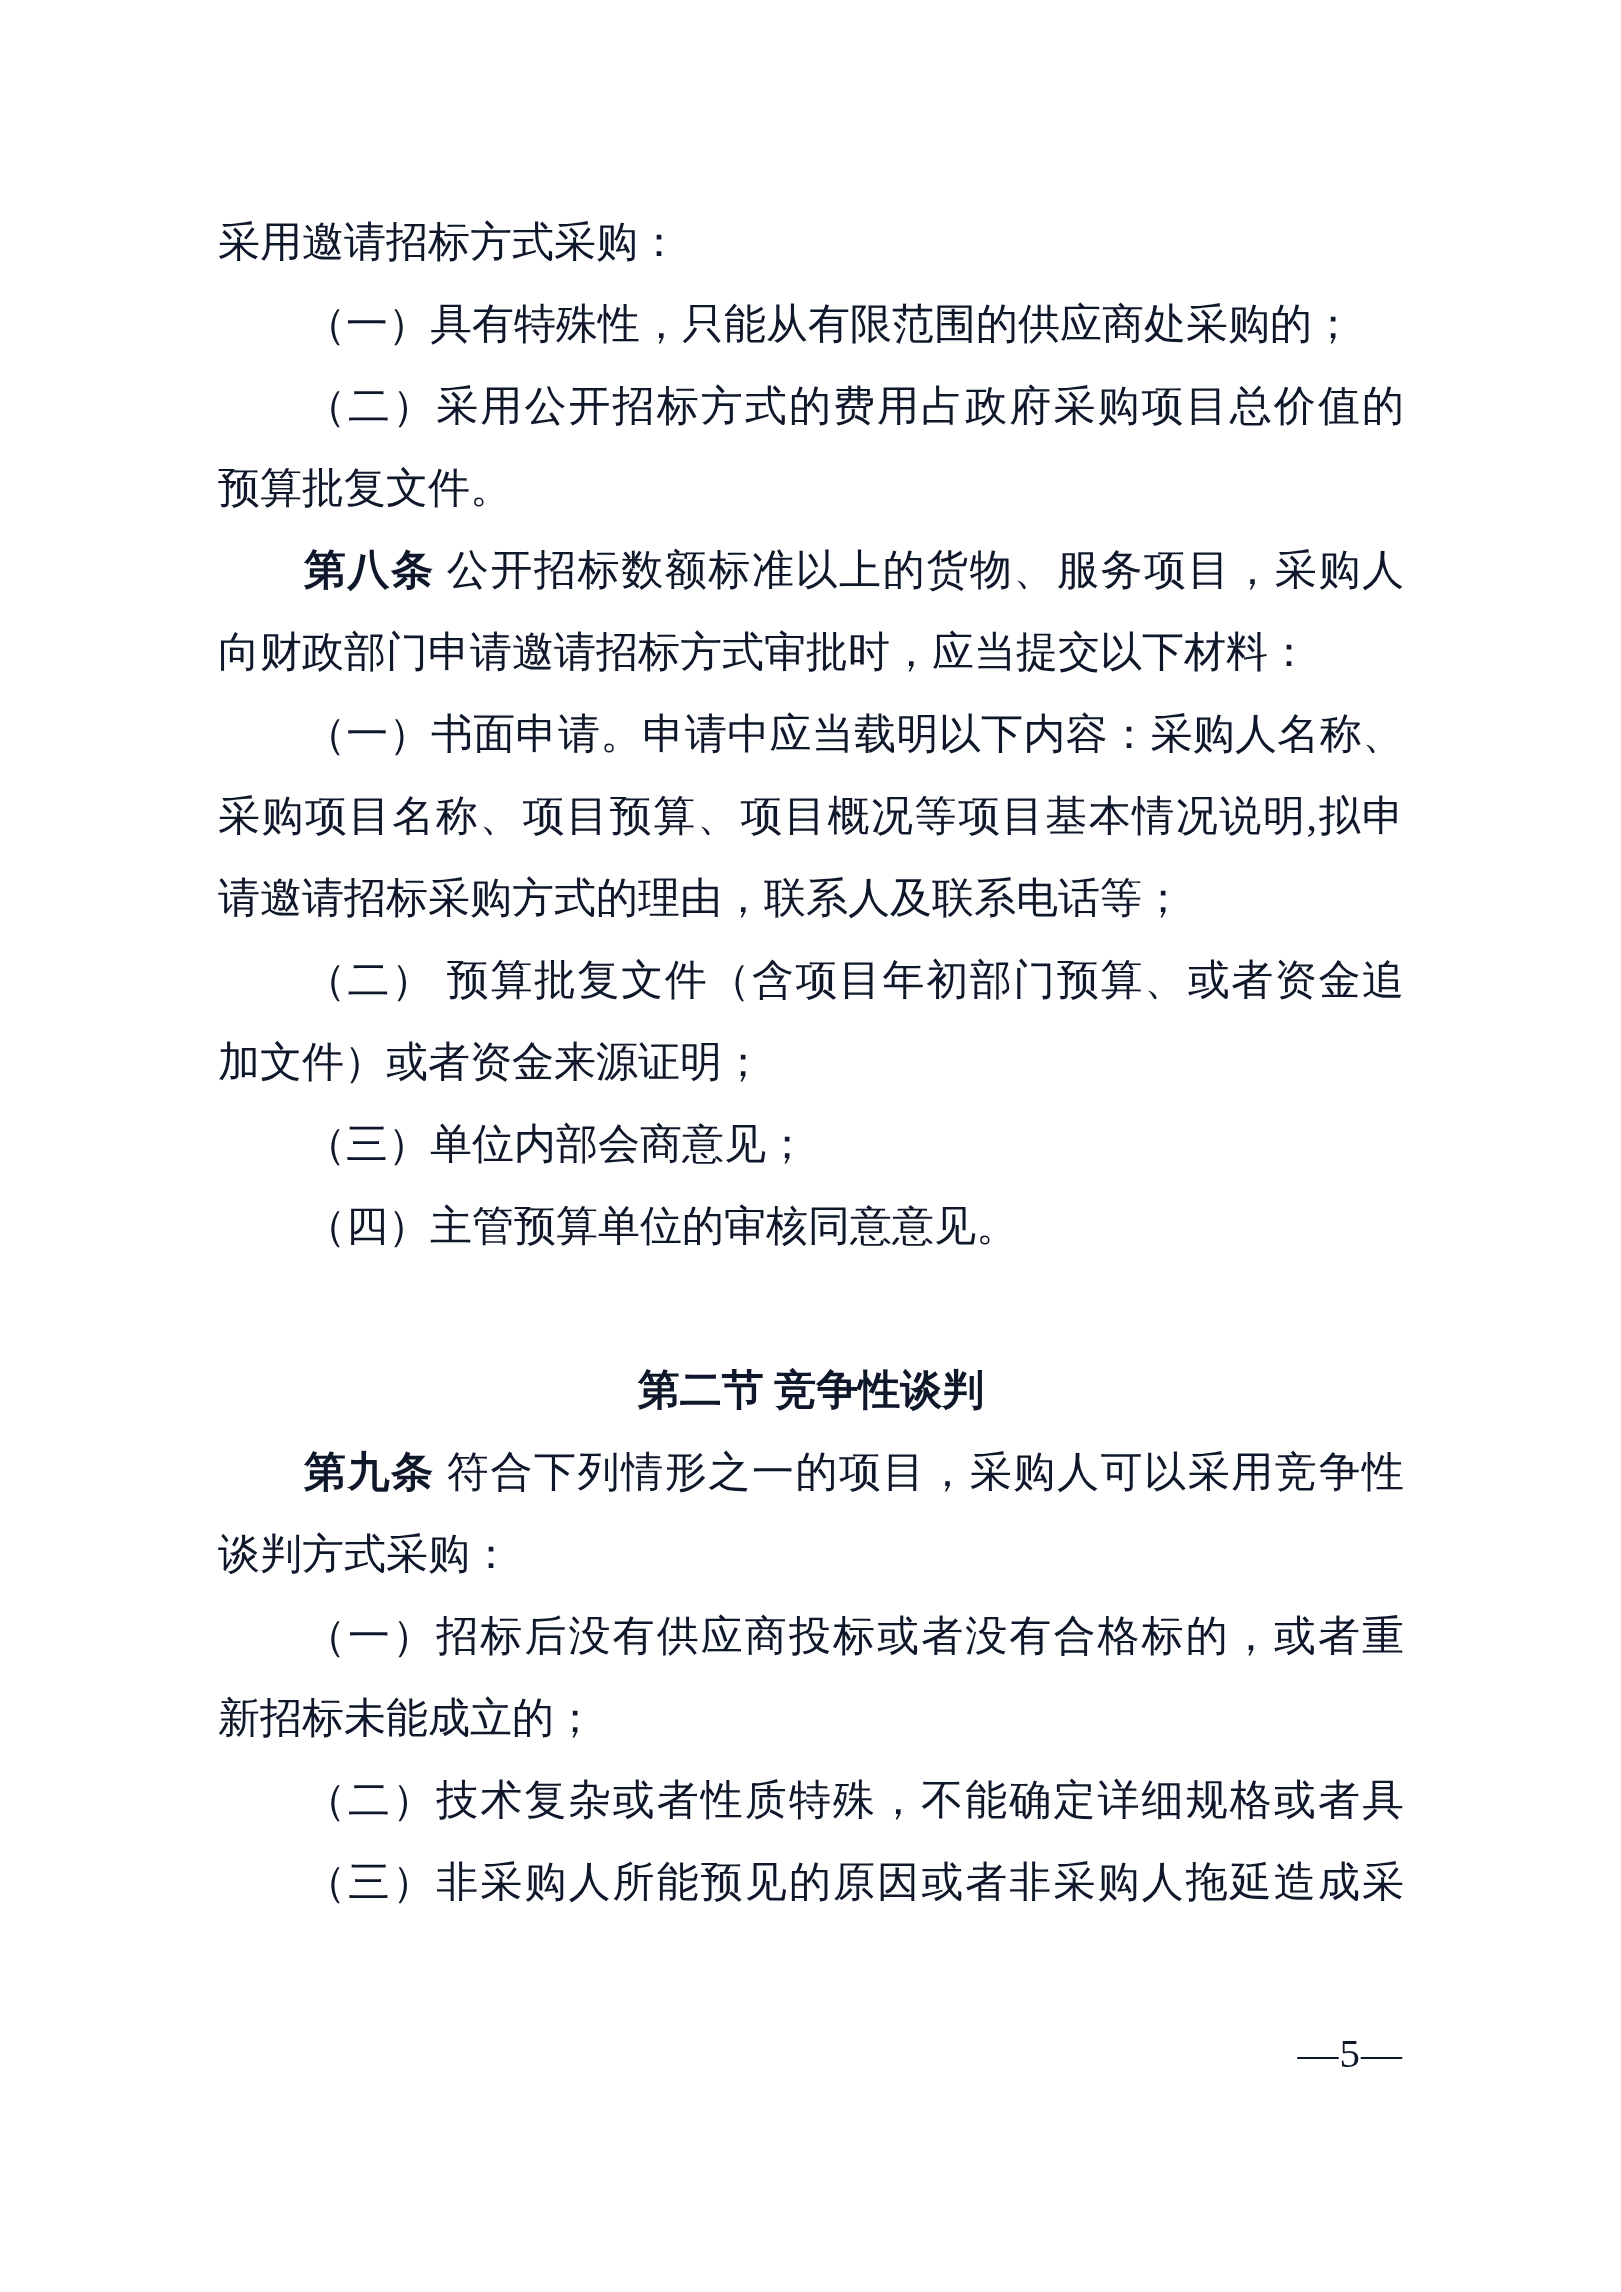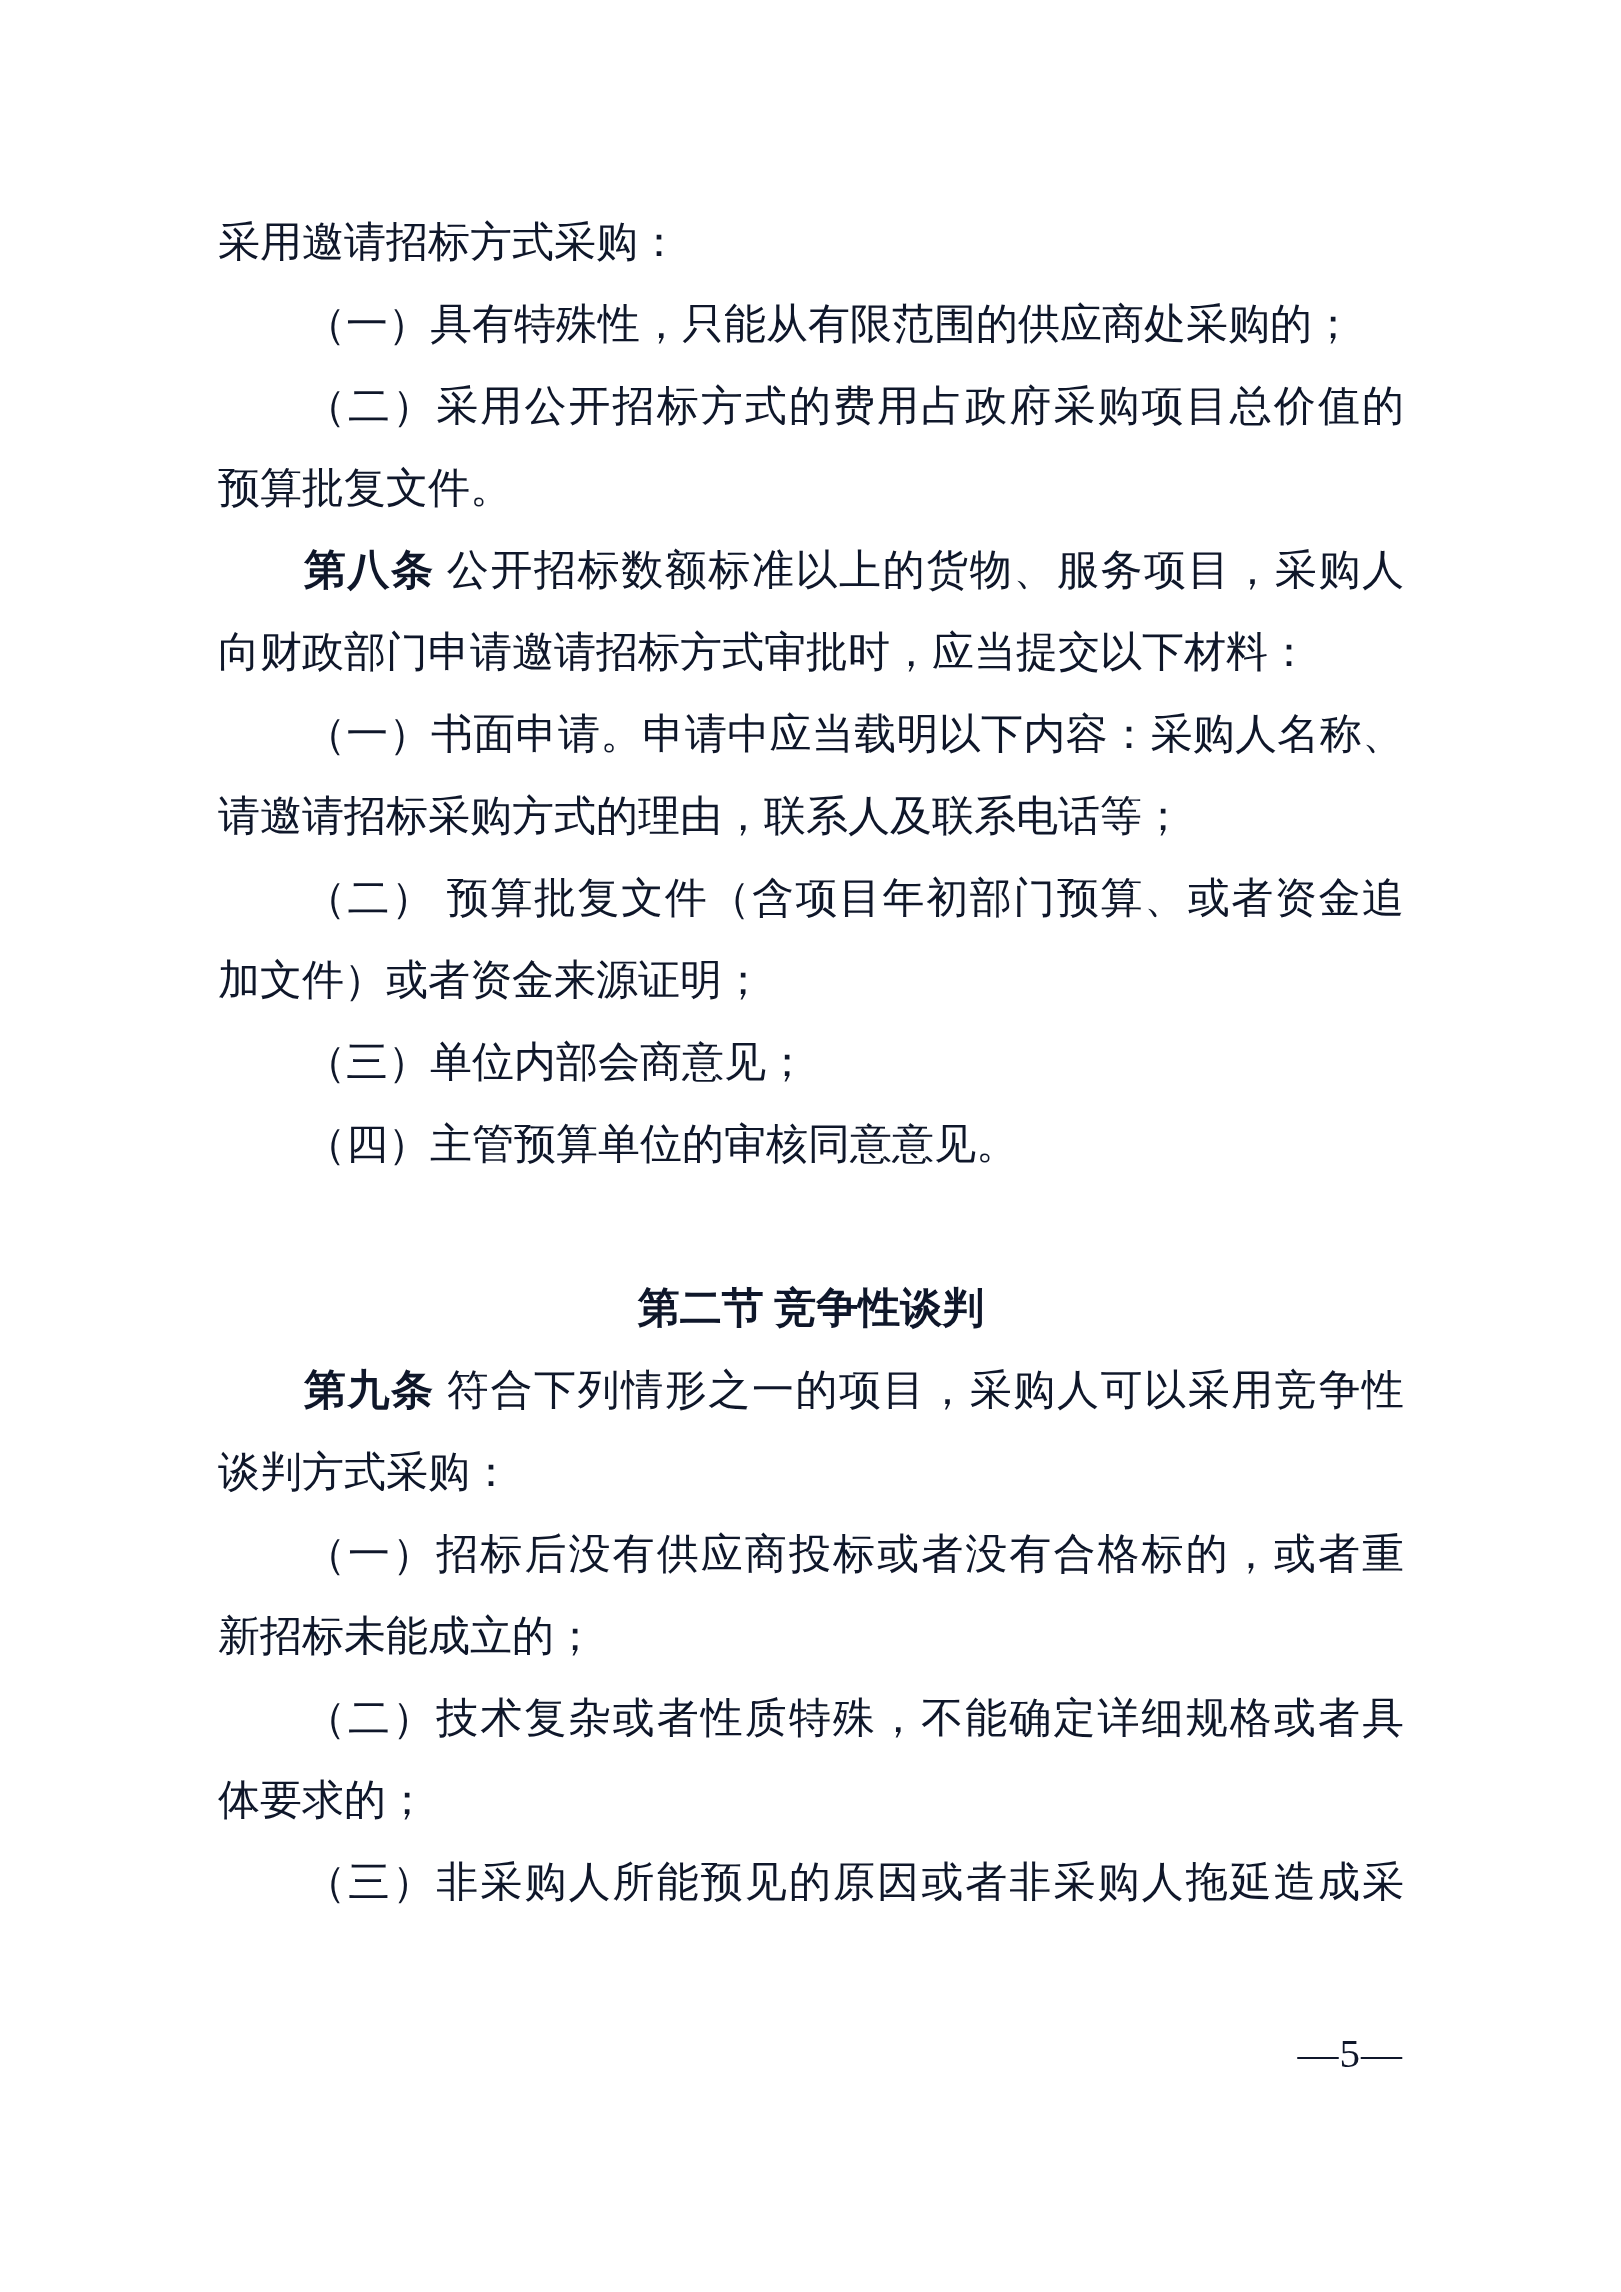--- a/index.html
+++ b/index.html
@@ -48,30 +48,30 @@
 
 <div class="page">
   <div class="doc">
     <div class="ln">采用邀请招标方式采购：</div>
     <div class="ln ind">（一）具有特殊性，只能从有限范围的供应商处采购的；</div>
     <div class="ln ind jst">（二）采用公开招标方式的费用占政府采购项目总价值的</div>
     <div class="ln">预算批复文件。</div>
     <div class="ln ind jst"><span class="lead">第八条</span><span> 公开招标数额标准以上的货物、服务项目，采购人</span></div>
     <div class="ln">向财政部门申请邀请招标方式审批时，应当提交以下材料：</div>
     <div class="ln ind jst">（一）书面申请。申请中应当载明以下内容：采购人名称、</div>
+    <div class="ln jst">采购项目名称、项目预算、项目概况等项目基本情况说明,拟申</div>
     <div class="ln">请邀请招标采购方式的理由，联系人及联系电话等；</div>
     <div class="ln ind jst">（二） 预算批复文件（含项目年初部门预算、或者资金追</div>
     <div class="ln">加文件）或者资金来源证明；</div>
     <div class="ln ind">（三）单位内部会商意见；</div>
     <div class="ln ind">（四）主管预算单位的审核同意意见。</div>
     <div class="ln"></div>
     <div class="ln ctr">第二节 竞争性谈判</div>
     <div class="ln ind jst"><span class="lead">第九条</span><span> 符合下列情形之一的项目，采购人可以采用竞争性</span></div>
     <div class="ln">谈判方式采购：</div>
     <div class="ln ind jst">（一）招标后没有供应商投标或者没有合格标的，或者重</div>
     <div class="ln">新招标未能成立的；</div>
     <div class="ln ind jst">（二）技术复杂或者性质特殊，不能确定详细规格或者具</div>
-    <div class="ln">体要求的；</div>
     <div class="ln ind jst">（三）非采购人所能预见的原因或者非采购人拖延造成采</div>
   </div>
   <div class="pagenum">—5—</div>
 </div>
 
 
 </body></html>

